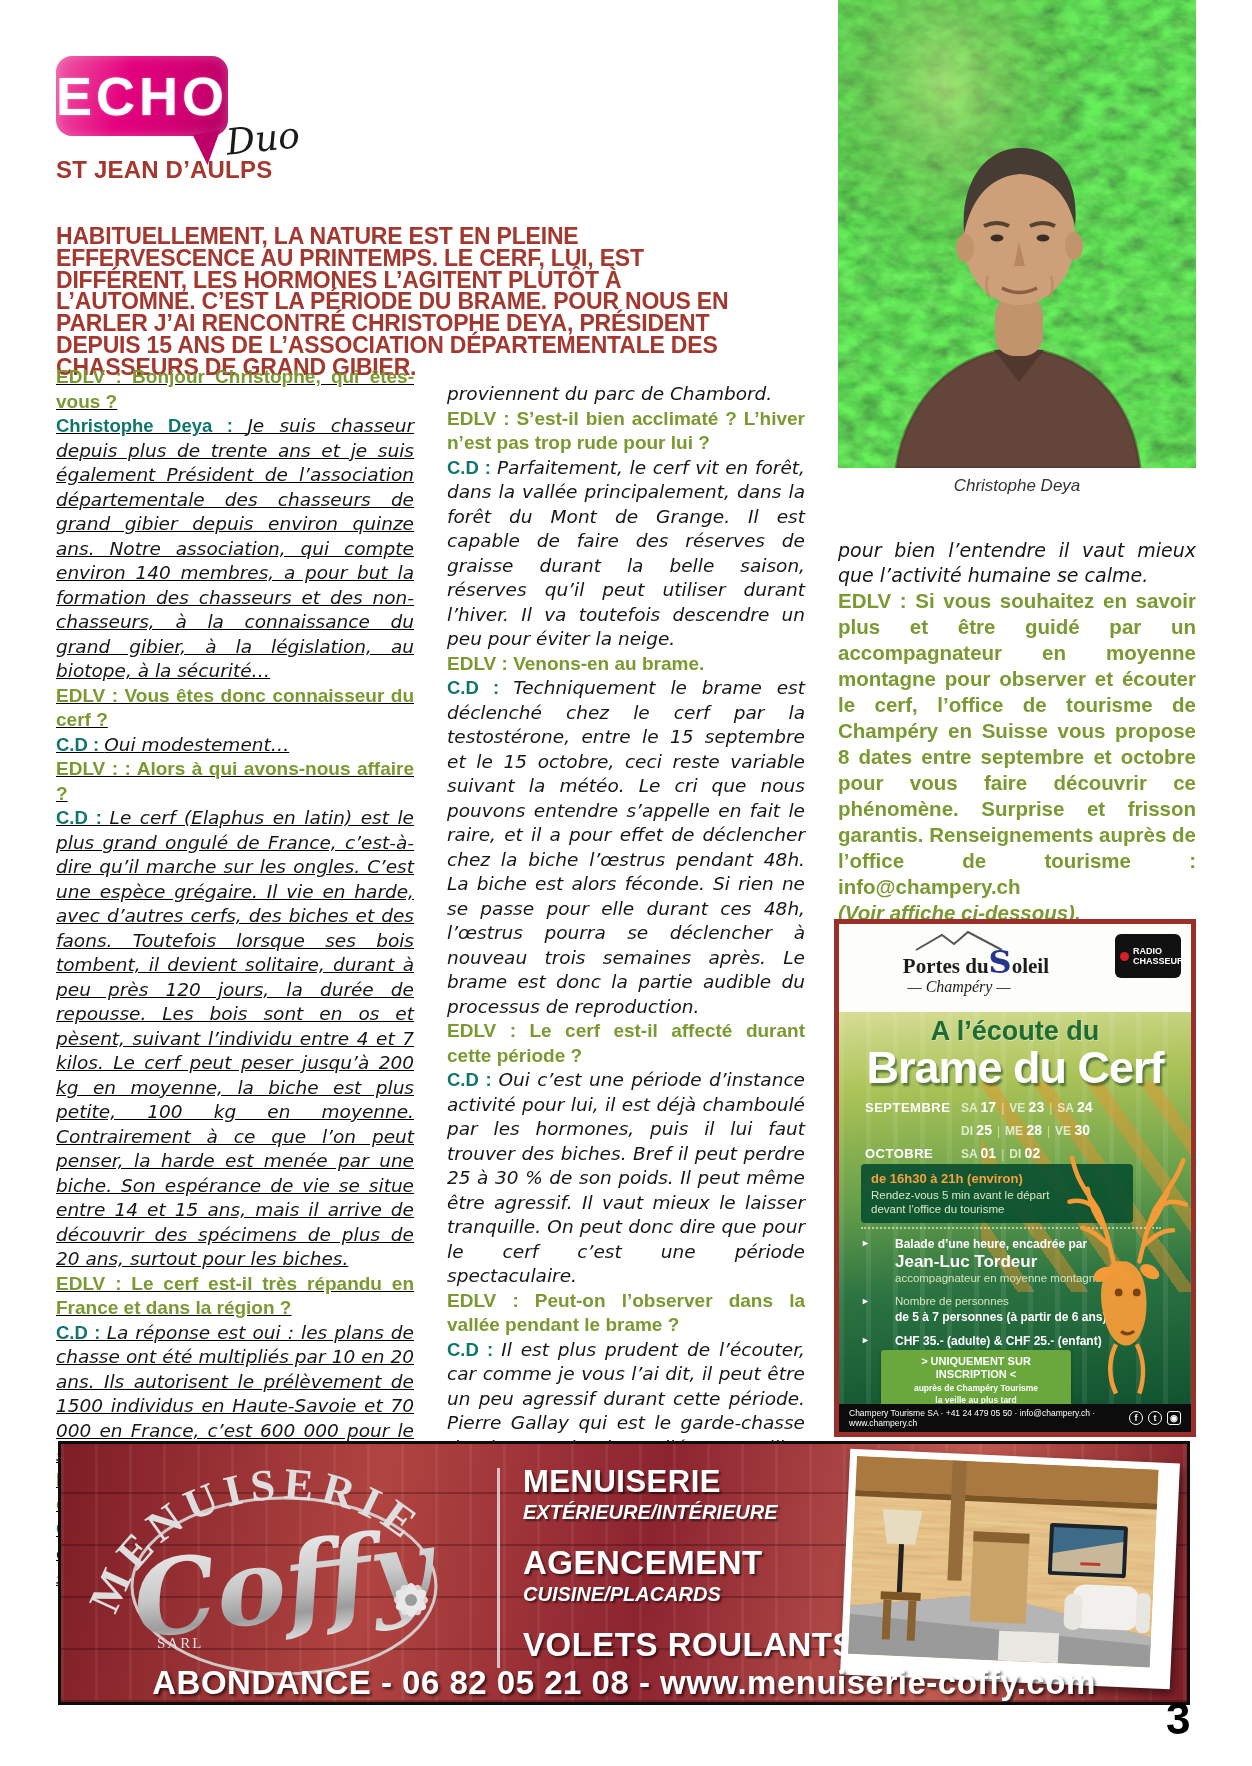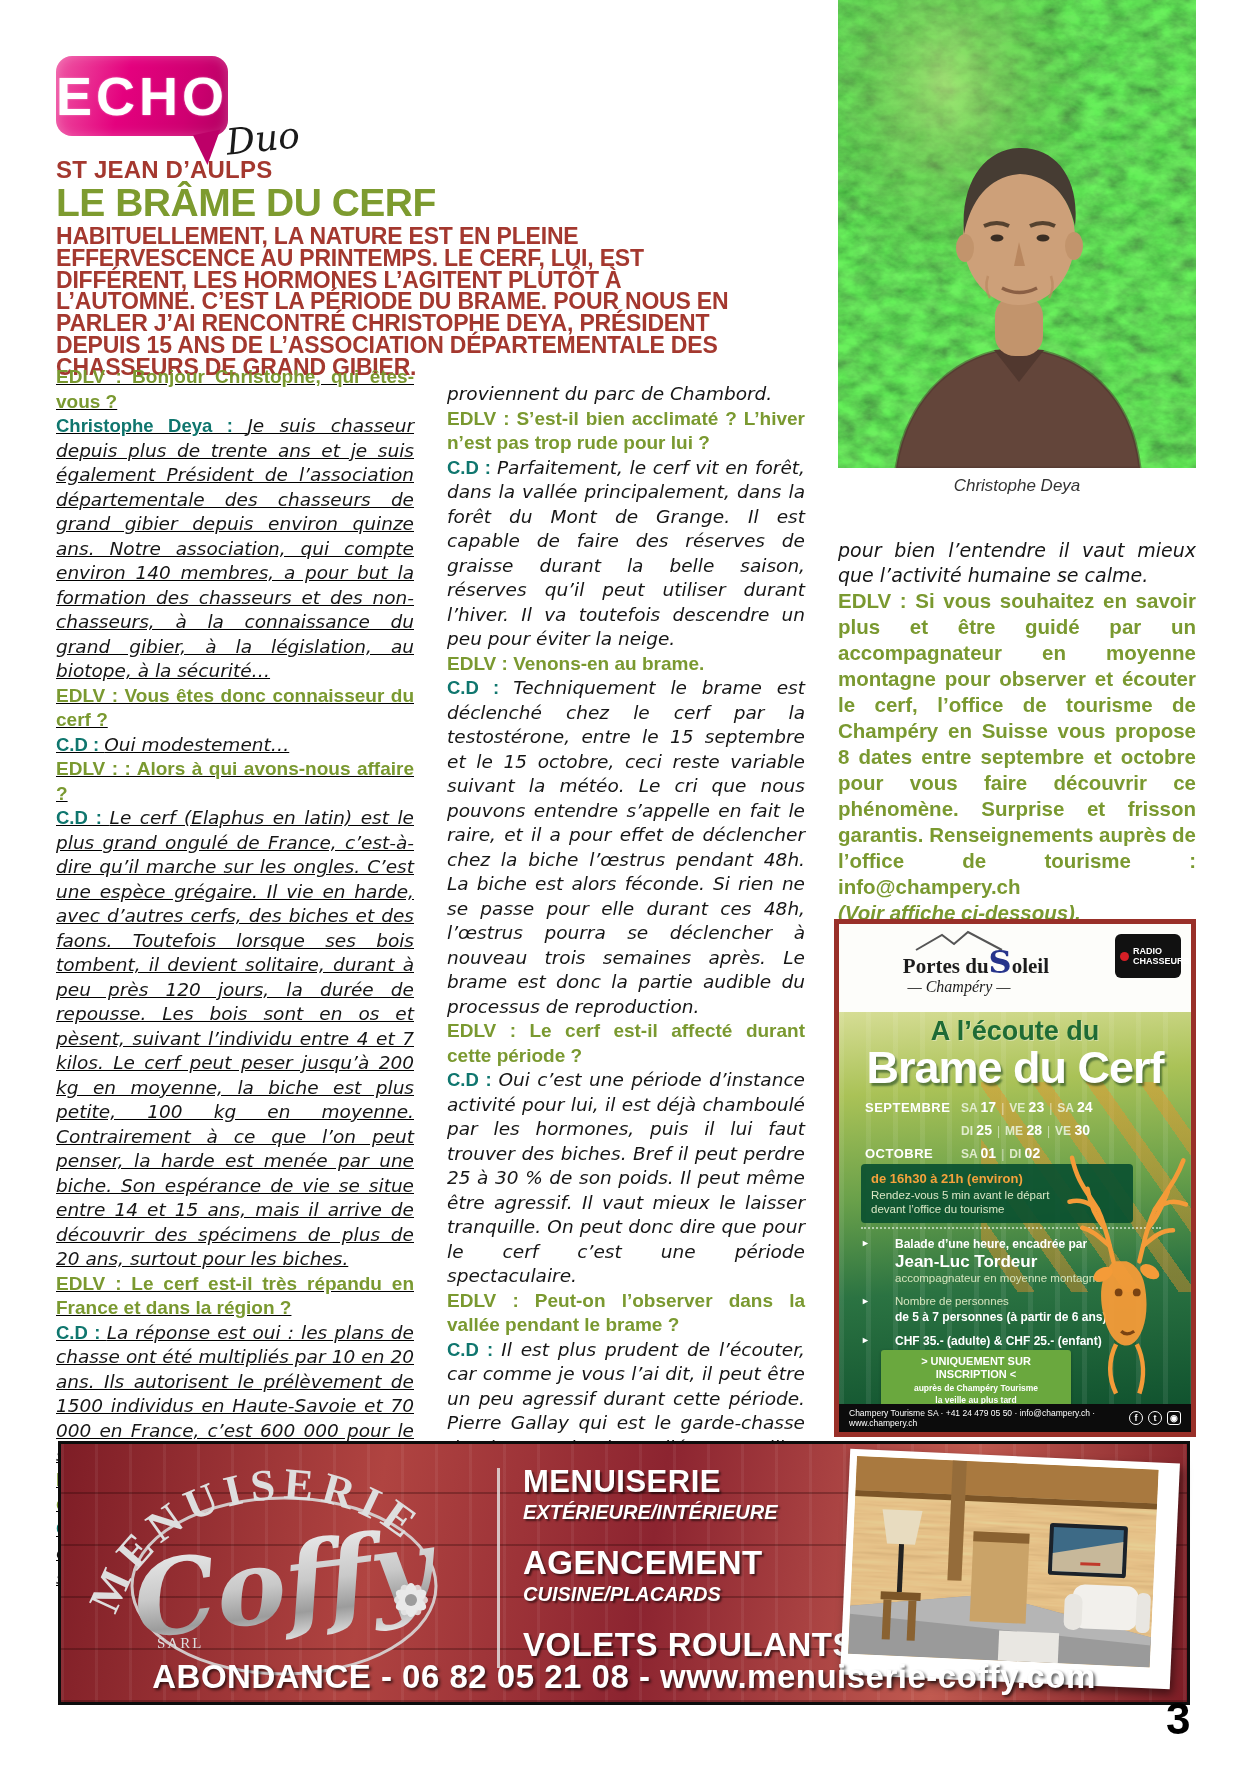--- a/index.html
+++ b/index.html
@@ -96,37 +96,36 @@
       linear-gradient(100deg,#7e1d26,#b04441 28%,#8c2430 52%,#c05a50 78%,#7e1d26);}
   .ad-logo{position:absolute;left:18px;top:4px;}
   .ad-divider{position:absolute;left:436px;top:24px;width:3px;height:200px;background:rgba(230,230,230,.8);}
   .ad-services{position:absolute;left:462px;top:20px;color:#fff;}
   .svc{margin-bottom:20px;}
   .svc-title{font-weight:bold;font-size:31px;letter-spacing:.5px;text-shadow:2px 2px 2px rgba(0,0,0,.55);}
   .svc-sub{font-weight:bold;font-style:italic;font-size:20px;margin-top:1px;text-shadow:2px 2px 2px rgba(0,0,0,.55);}
   .svc:nth-child(2) .svc-title,.svc:nth-child(3) .svc-title{font-size:33px;}
   .ad-photo{position:absolute;left:784px;top:12px;width:316px;height:212px;background:#fff;padding:7px;
     transform:rotate(2.6deg);box-shadow:3px 5px 10px rgba(0,0,0,.5);}
-  .ad-contact{position:absolute;left:0;right:0;bottom:6px;text-align:center;color:#fff;font-weight:bold;
+  .ad-contact{position:absolute;left:0;right:0;bottom:0;text-align:center;color:#fff;font-weight:bold;
     font-size:33px;letter-spacing:.5px;text-shadow:2px 2px 3px rgba(0,0,0,.65);}
   .page-num{position:absolute;left:1166px;top:1694px;font-size:44px;font-weight:bold;color:#000;}
 </style>
 </head>
 <body>
 
 <div class="page">
 
   <div class="echo-bubble">
     <span class="echo-text">ECHO</span>
   </div>
   <div class="echo-tail"></div>
   <div class="echo-duo">Duo</div>
 
   <div class="kicker">ST JEAN D’AULPS</div>
-  <div class="page-title">LE BRÂME DU CERF</div>
   <div class="intro">HABITUELLEMENT, LA NATURE EST EN PLEINE EFFERVESCENCE AU PRINTEMPS. LE CERF, LUI, EST DIFFÉRENT, LES HORMONES L’AGITENT PLUTÔT À L’AUTOMNE. C’EST LA PÉRIODE DU BRAME. POUR NOUS EN PARLER J’AI RENCONTRÉ CHRISTOPHE DEYA, PRÉSIDENT DEPUIS 15 ANS DE L’ASSOCIATION DÉPARTEMENTALE DES CHASSEURS DE GRAND GIBIER.</div>
 
   <div class="photo">
     <svg width="358" height="468" viewBox="0 0 358 468">
       <defs>
         <filter id="foliage" x="0" y="0" width="100%" height="100%">
           <feTurbulence type="fractalNoise" baseFrequency="0.045 0.07" numOctaves="4" seed="7" result="n"></feTurbulence>
           <feColorMatrix in="n" type="matrix" values="0.15 0 0 0 0.05  0.9 0.45 0 0 0.08  0.1 0 0 0 0.05  0 0 0 0 1"></feColorMatrix>
         </filter>
         <radialGradient id="glow" cx="30%" cy="18%" r="70%">

